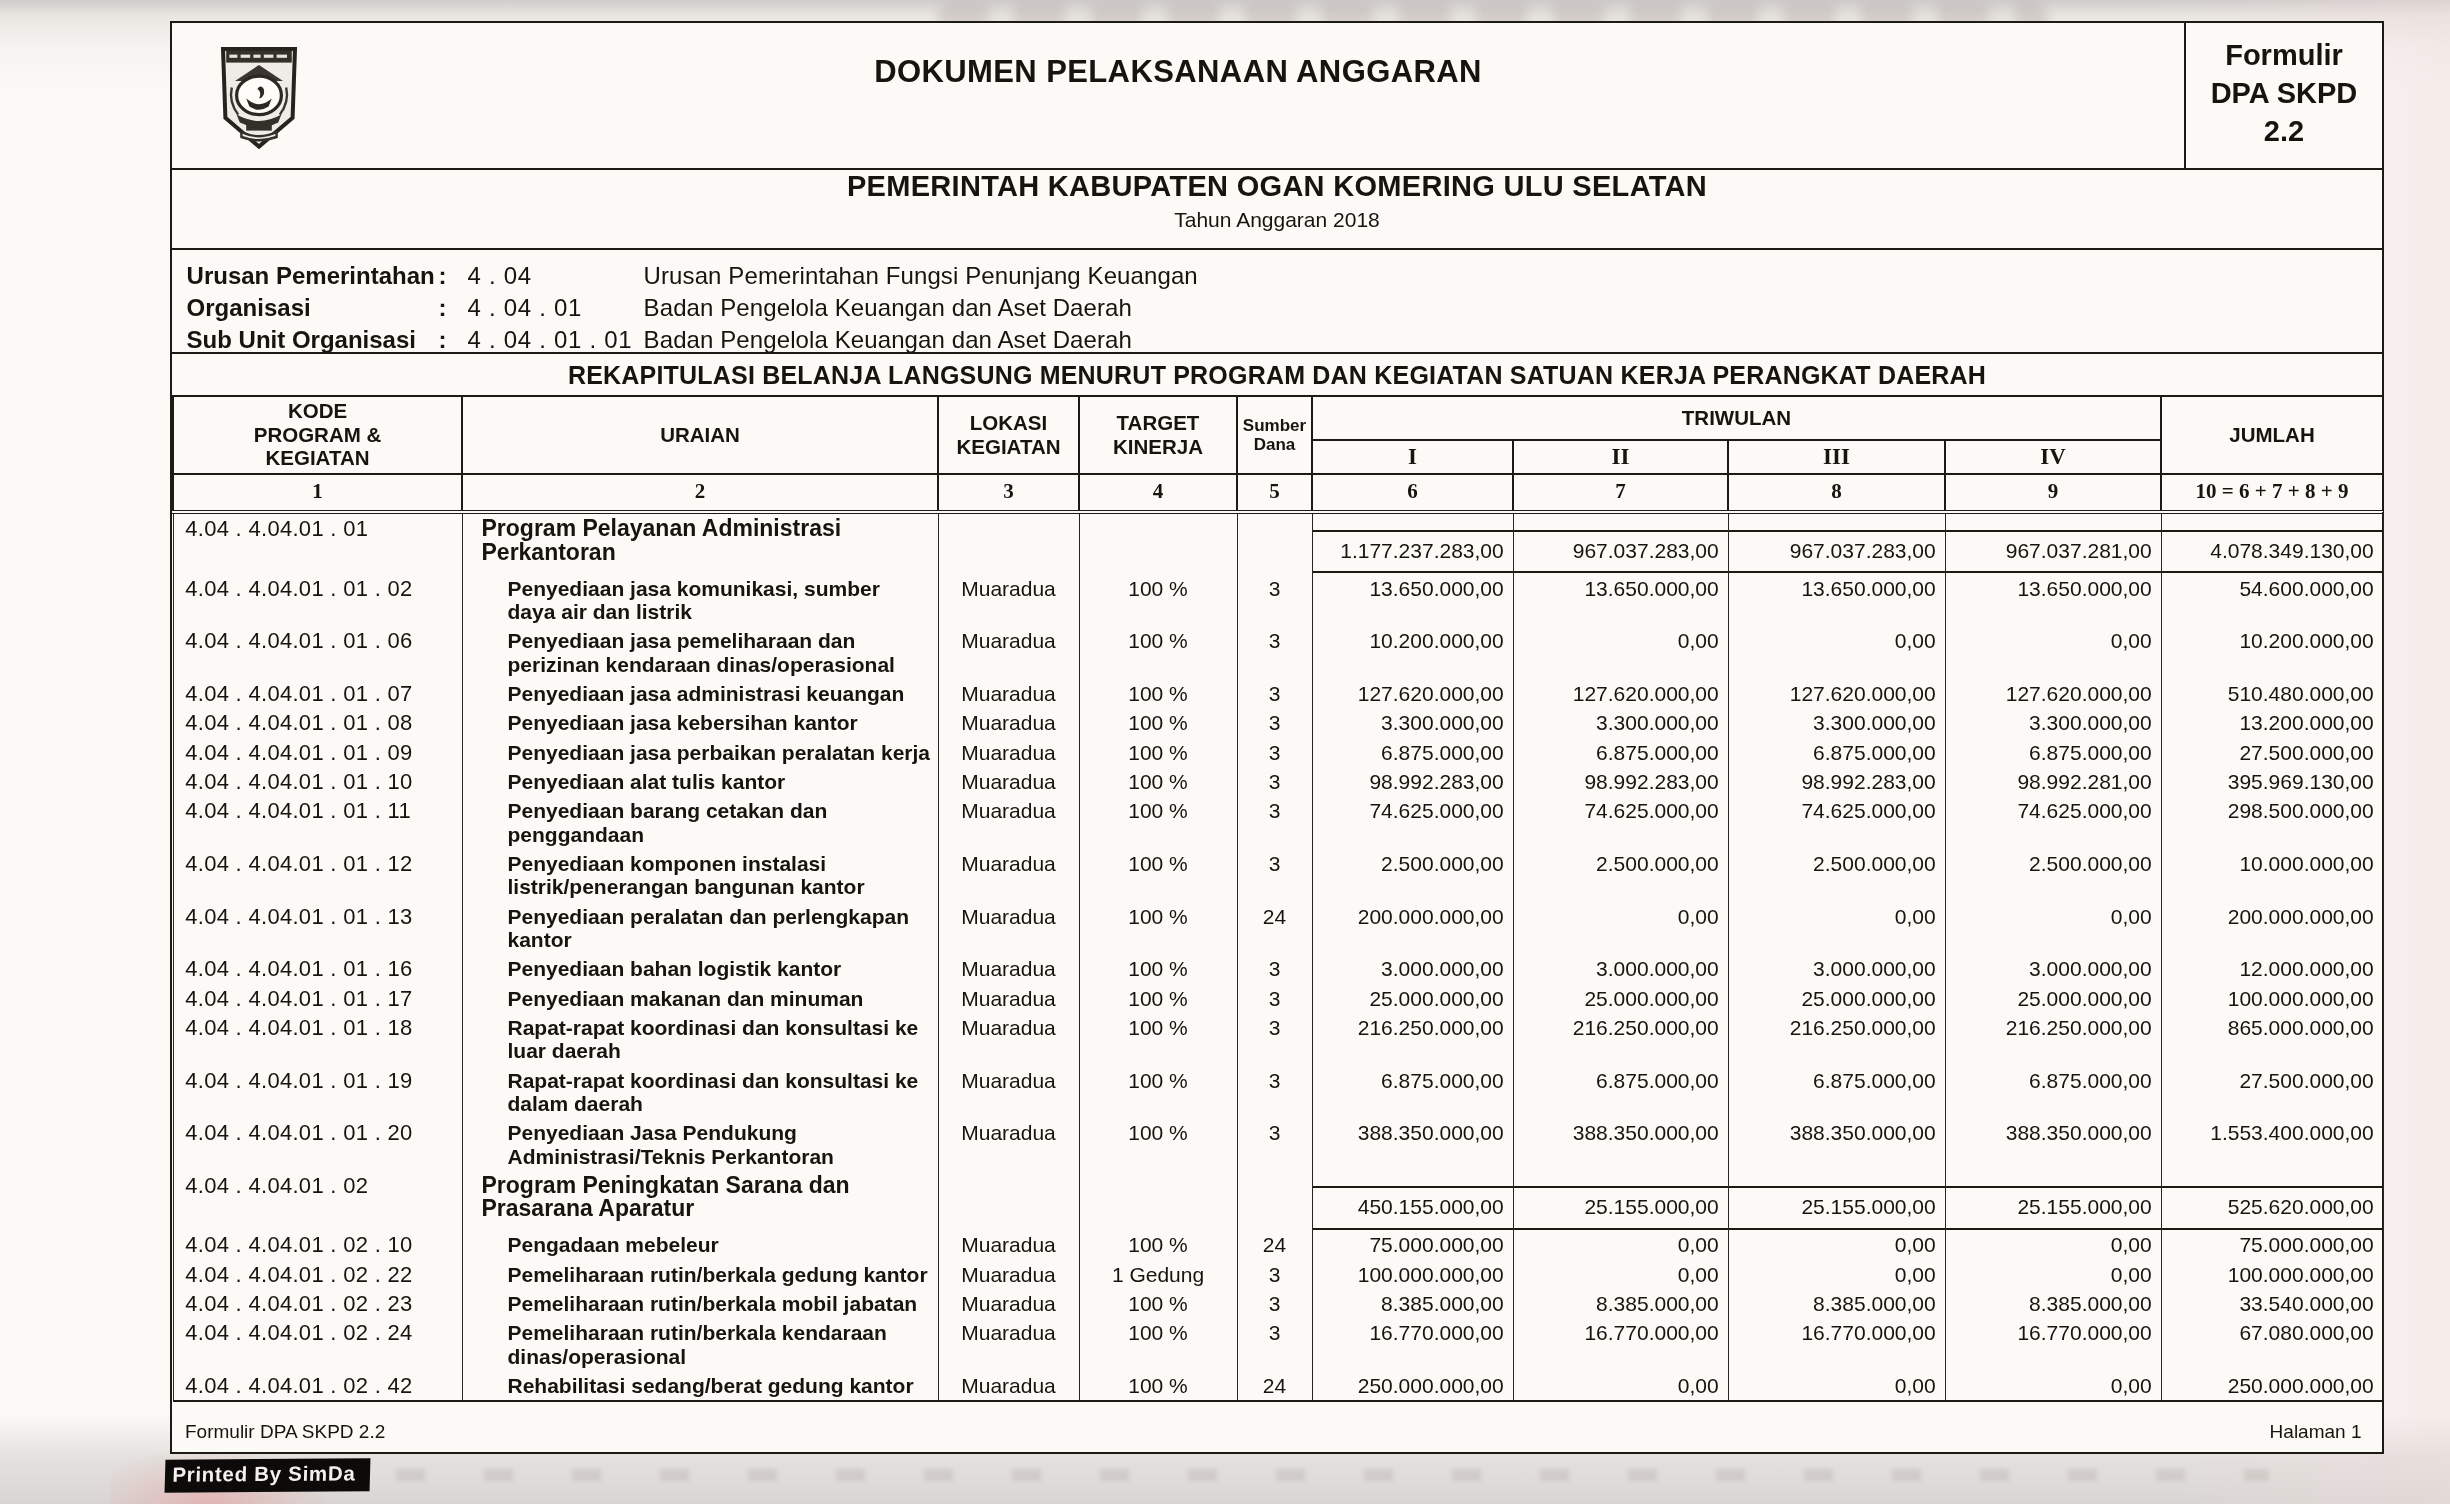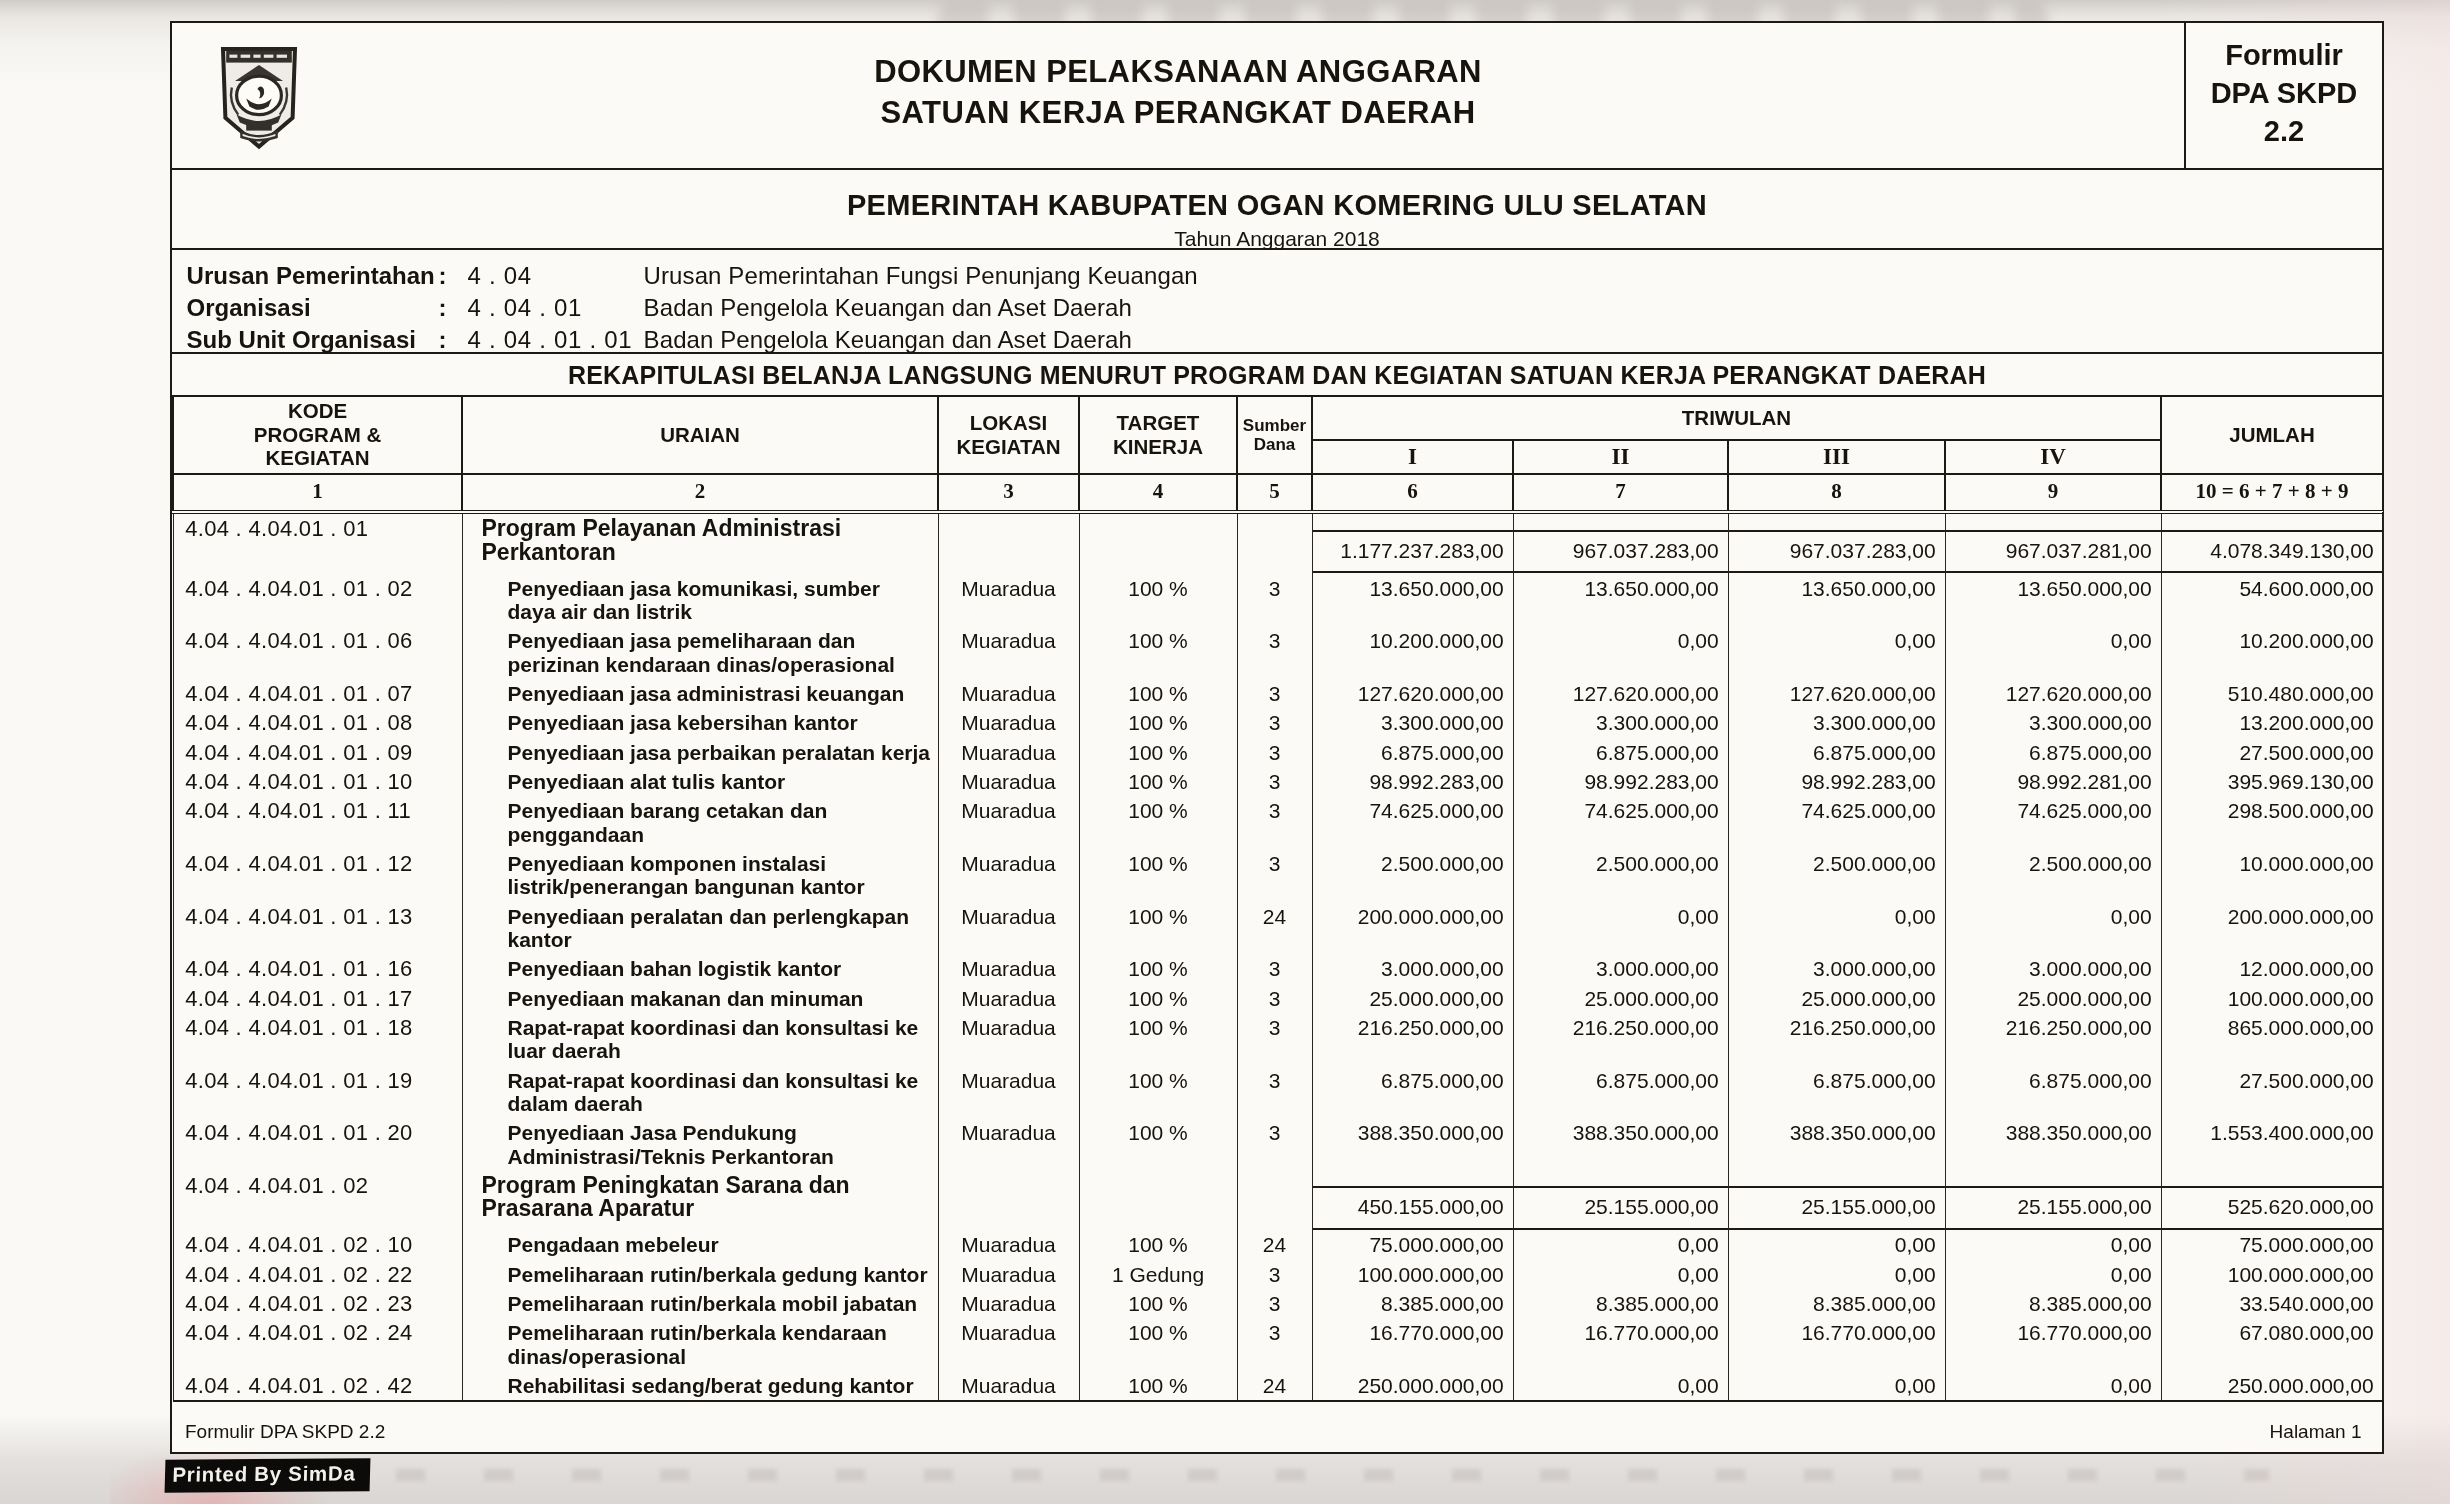--- a/index.html
+++ b/index.html
@@ -32,21 +32,21 @@
   
   .top-band{height:145px;border-bottom:2.2px solid #1d1914;display:flex;flex:none;}
   .title-zone{flex:1;position:relative;}
   .logo{position:absolute;left:47px;top:19px;width:80px;height:110px;}
   .doc-title{text-align:center;padding-top:28px;font-weight:bold;font-size:31px;line-height:41px;letter-spacing:0.4px;}
   .formulir-box{width:198px;flex:none;border-left:2.2px solid #1d1914;box-sizing:border-box;
     text-align:center;font-weight:bold;font-size:29px;line-height:38px;padding-top:13px;}
 
   
   .band2{height:78px;border-bottom:2.2px solid #1d1914;text-align:center;flex:none;}
-  .gov{font-size:29px;font-weight:bold;padding-top:19px;letter-spacing:0.3px;}
+  .gov{font-size:29px;font-weight:bold;padding-top:0;letter-spacing:0.3px;}
   .tahun{font-size:21px;padding-top:5.9px;}
 
   
   .info{height:104px;border-bottom:2.2px solid #1d1914;box-sizing:border-box;padding:10.2px 0 0 14.6px;flex:none;}
   .info-row{display:flex;line-height:32px;font-size:24px;}
   .ilabel{width:252px;font-weight:bold;}
   .icolon{width:29px;font-weight:bold;}
   .icode{width:176px;letter-spacing:0.7px;}
   .idesc{letter-spacing:0.1px;}
 
@@ -113,21 +113,20 @@
           <rect x="34" y="100" width="32" height="10" fill="#332f29"></rect>
           <path d="M28 112 q22 10 44 0 l0 6 q-22 8 -44 0 Z" fill="#efece7" stroke="#332f29" stroke-width="3"></path>
           <g stroke="#3a362f" stroke-width="3" fill="none">
             <path d="M16 56 q-4 18 8 34"></path>
             <path d="M84 56 q4 18 -8 34"></path>
           </g>
         </svg>
       </div>
       <div class="doc-title">
         <div>DOKUMEN PELAKSANAAN ANGGARAN</div>
-        <div>SATUAN KERJA PERANGKAT DAERAH</div>
       </div>
     </div>
     <div class="formulir-box">
       <div>Formulir</div>
       <div>DPA SKPD</div>
       <div>2.2</div>
     </div>
   </div>
 
   <div class="band2">

